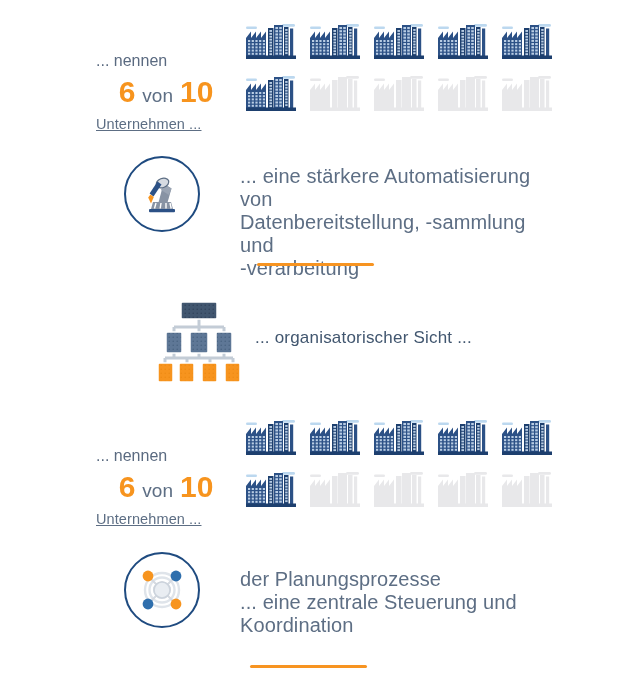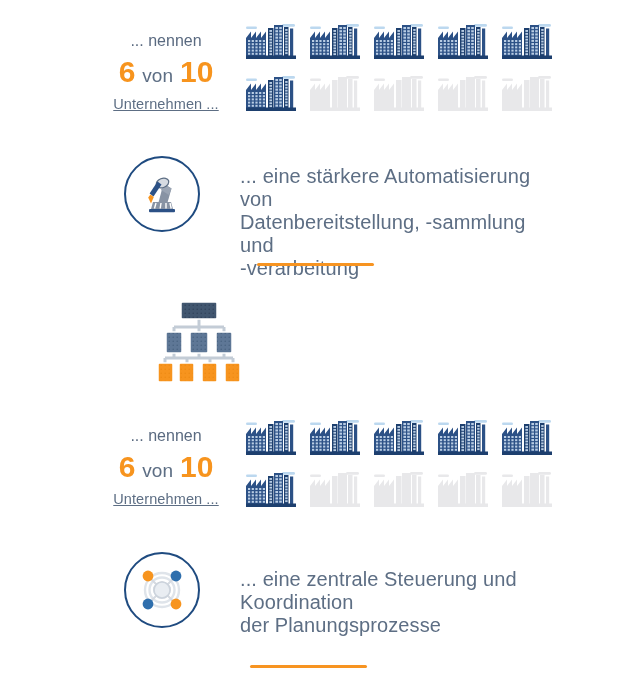--- a/index.html
+++ b/index.html
@@ -15,22 +15,22 @@
     width: 630px;
     height: 688px;
     background: #ffffff;
   }
 
   
   .stat-block {
     position: absolute;
     left: 96px;
     width: 140px;
-    text-align: center;
     color: #5a6a80;
+    margin-top: 20px;
   }
   .stat-top, .stat-bottom {
     font-size: 14.5px;
     color: #5d6e84;
     letter-spacing: .1px;
     line-height: 20px;
     text-decoration: underline;
   }
   .stat-mid {
     display: flex;
@@ -683,20 +683,21 @@
       <rect x="34" y="36" width="18" height="21" rx="1.5" fill="url(#dots-mid)" stroke="#ffffff" stroke-width="1.5"></rect>
       <rect x="60" y="36" width="16" height="21" rx="1.5" fill="url(#dots-mid)" stroke="#ffffff" stroke-width="1.5"></rect>
 
       <rect x="2" y="67" width="15" height="19" rx="1.5" fill="url(#dots-orange)" stroke="#ffffff" stroke-width="1.5"></rect>
       <rect x="23" y="67" width="15" height="19" rx="1.5" fill="url(#dots-orange)" stroke="#ffffff" stroke-width="1.5"></rect>
       <rect x="46" y="67" width="15" height="19" rx="1.5" fill="url(#dots-orange)" stroke="#ffffff" stroke-width="1.5"></rect>
       <rect x="69" y="67" width="15" height="19" rx="1.5" fill="url(#dots-orange)" stroke="#ffffff" stroke-width="1.5"></rect>
     </svg>
   </div>
 
+  <div class="section-heading" style="top:328px; left:255px;">... organisatorischer Sicht ...</div>
 
   <div class="stat-block" style="top:427px;">
     <div>... nennen</div>
     <div class="stat-mid">
       <span class="stat-num">6</span>
       <span class="stat-von">von</span>
       <span class="stat-num">10</span>
     </div>
     <div class="stat-bottom">Unternehmen ...</div>
   </div>
@@ -1203,19 +1204,19 @@
       </g>
       <circle cx="26" cy="26" r="8" fill="#e9edf2" stroke="#ccd3dc" stroke-width="1.6"></circle>
       <circle cx="12" cy="12" r="5.4" fill="#f7941e"></circle>
       <circle cx="40" cy="12" r="5.4" fill="#2f6fad"></circle>
       <circle cx="12" cy="40" r="5.4" fill="#2f6fad"></circle>
       <circle cx="40" cy="40" r="5.4" fill="#f7941e"></circle>
     </svg>
   </div>
 
   <div class="body-text" style="top:568px; left:240px; width:310px;">
+    <div>der Planungsprozesse</div>
     <div>... eine zentrale Steuerung und Koordination</div>
-    <div>der Planungsprozesse</div>
   </div>
 
   <div class="divider" style="top:665px; left:250px; width:117px;"></div>
 
 </div>
 
 </body></html>

